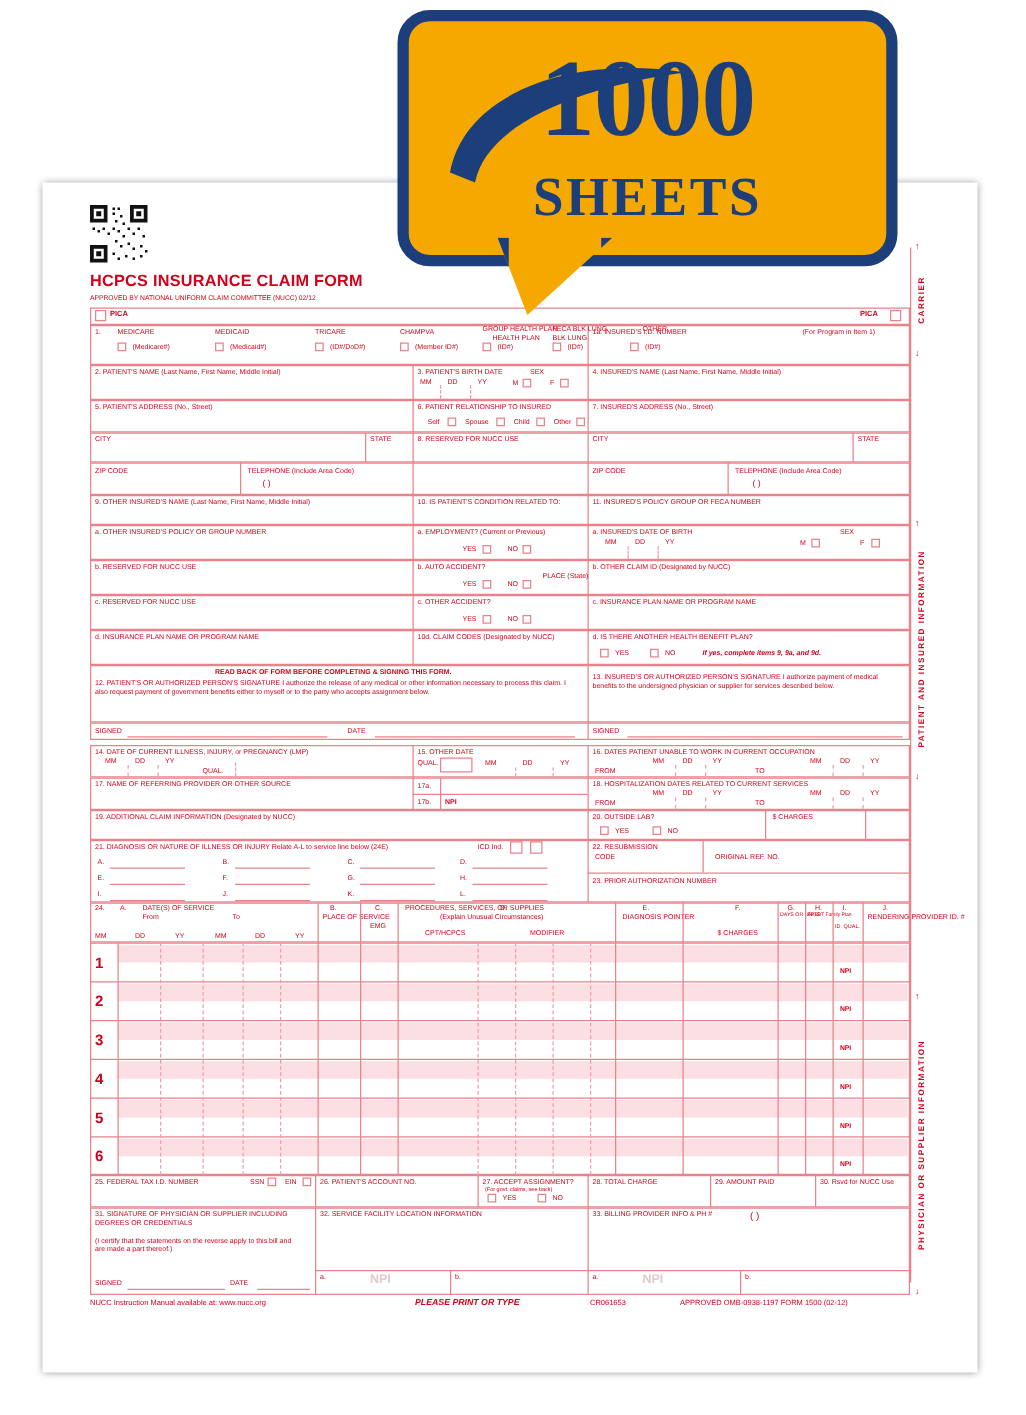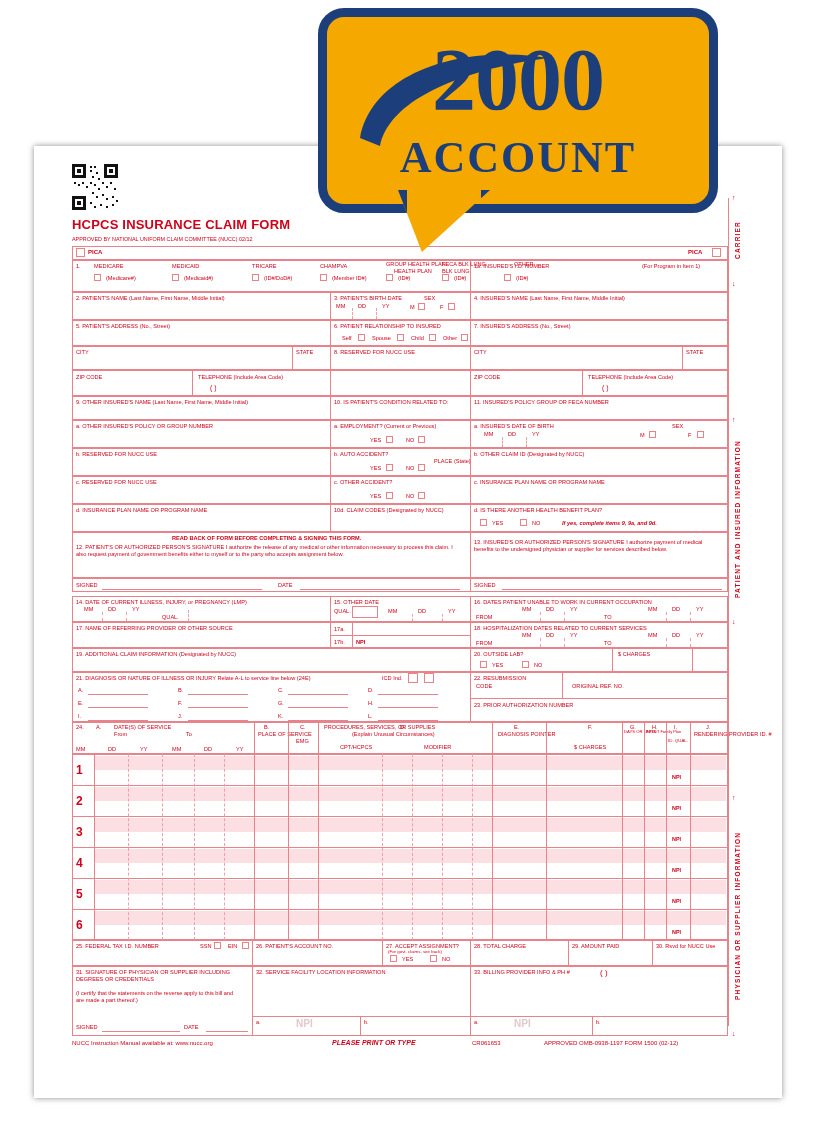--- a/index.html
+++ b/index.html
@@ -89,22 +89,22 @@
 <body>
 
 <div id="badge">
   <div class="bubble"></div>
   <div class="tail"></div>
   <div class="swoosh">
     <svg width="210" height="120" viewBox="0 0 210 120">
       <path d="M8 96 C 20 30, 110 2, 196 16 C 120 26, 38 54, 28 104 Z" fill="#1c3f7c"></path>
     </svg>
   </div>
-  <div class="count">2000</div>
-  <div class="sheets">ACCOUNT</div>
+  <div class="count">1000</div>
+  <div class="sheets">SHEETS</div>
 </div>
 
 <div id="paper">
 <div id="form">
 
   <div id="qr">
     <div class="c" style="left:0;top:0;width:14px;height:14px;"></div>
     <div class="c" style="left:3px;top:3px;width:8px;height:8px;background:#fff;"></div>
     <div class="c" style="left:5px;top:5px;width:4px;height:4px;"></div>
     <div class="c" style="left:32px;top:0;width:14px;height:14px;"></div>

